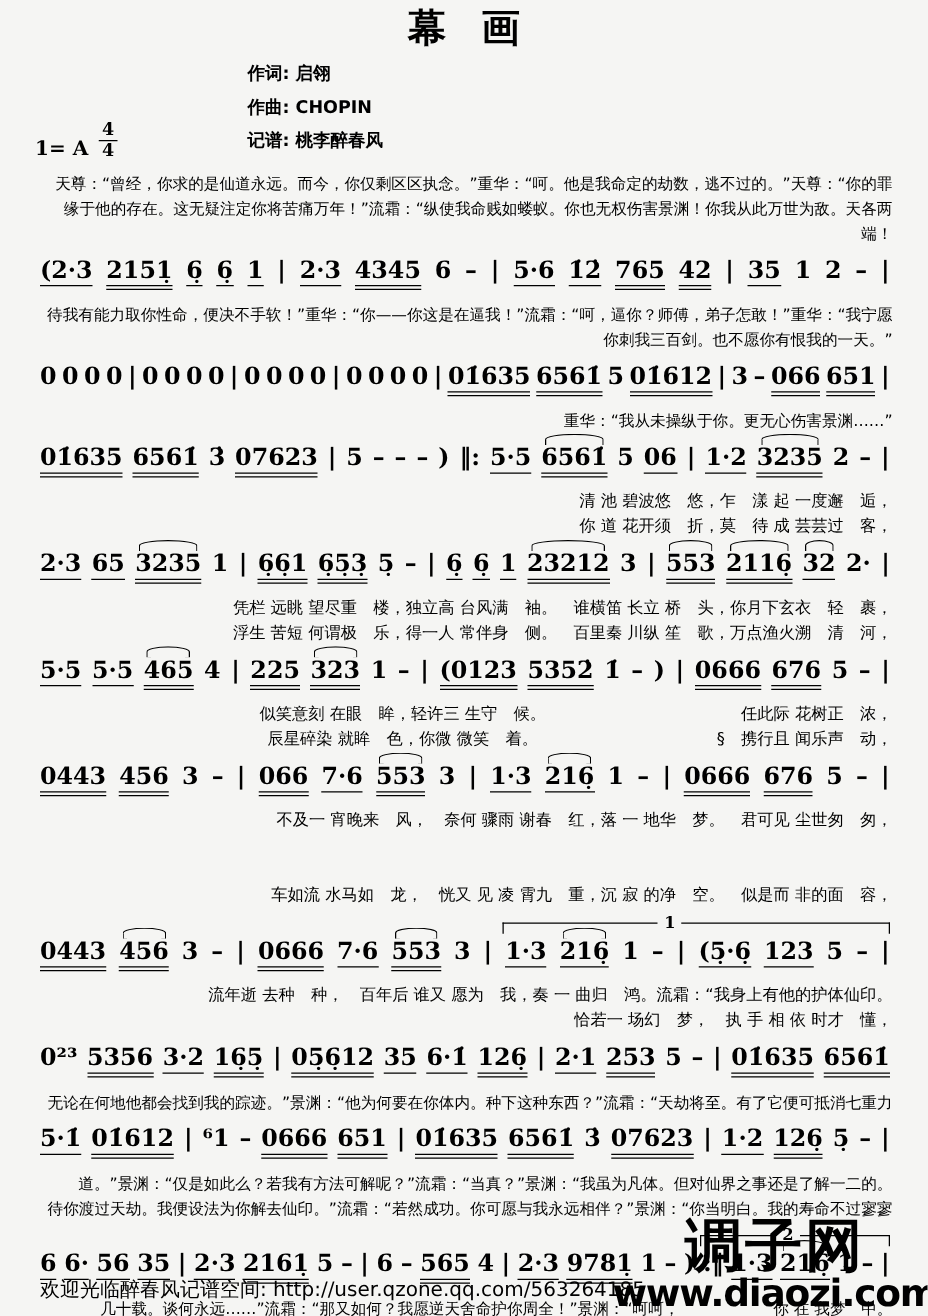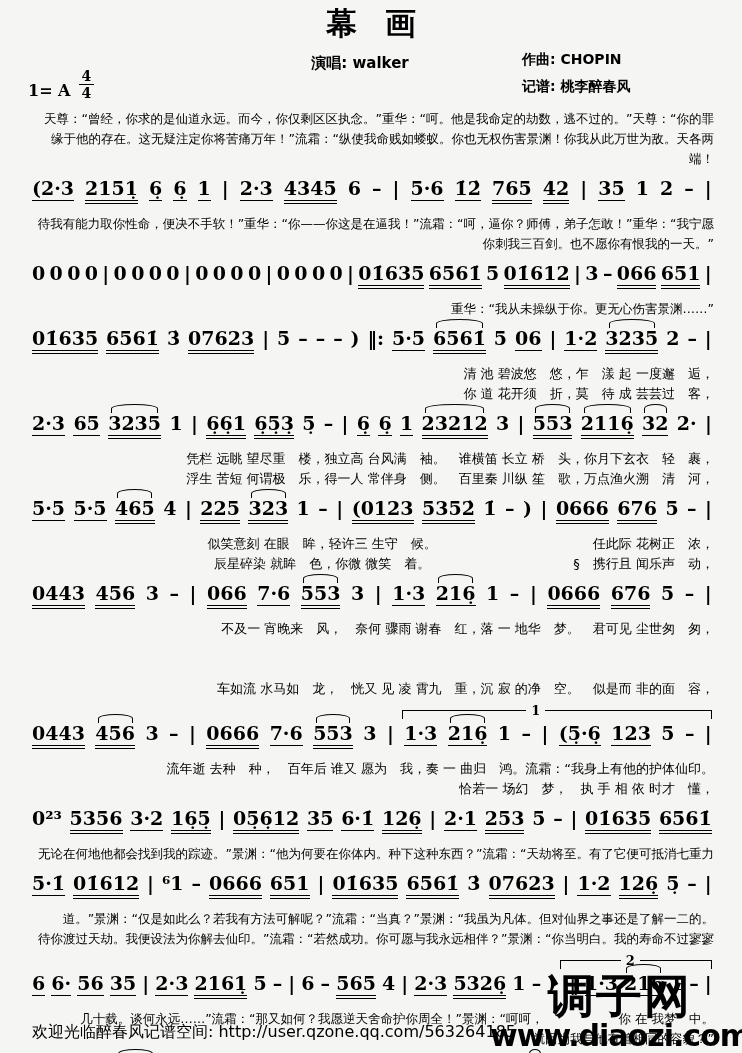--- a/index.html
+++ b/index.html
@@ -58,22 +58,22 @@
 <div class="header">
   <div class="title">幕画</div>
   <div class="meta">
     <div class="keysig">
       <span>1= A</span>
       <span class="ts">
         <span class="tstop">4</span>
         <span class="tsbot">4</span>
       </span>
     </div>
-    <div class="performer">演唱: walker</div>
     <div class="credits">
+      <div>作词: 启翎</div>
       <div>作曲: CHOPIN</div>
       <div>记谱: 桃李醉春风</div>
     </div>
   </div>
 </div>
 
 <div class="score" id="score">
     <div class="system">
       <div class="dlg">天尊：“曾经，你求的是仙道永远。而今，你仅剩区区执念。”重华：“呵。他是我命定的劫数，逃不过的。”天尊：“你的罪</div>
       <div class="dlg">缘于他的存在。这无疑注定你将苦痛万年！”流霜：“纵使我命贱如蝼蚁。你也无权伤害景渊！你我从此万世为敌。天各两端！</div>
@@ -340,21 +340,21 @@
         <span class="tok u2">2161̣</span>
         <span class="tok">5</span>
         <span class="tok">–</span>
         <span class="tok bar">|</span>
         <span class="tok">6</span>
         <span class="tok">–</span>
         <span class="tok u2">565</span>
         <span class="tok">4</span>
         <span class="tok bar">|</span>
         <span class="tok u1">2·3</span>
-        <span class="tok u2">5326̣</span>
+        <span class="tok u2">9781̣</span>
         <span class="tok">1</span>
         <span class="tok">–</span>
         <span class="tok">)</span>
         <span class="tok bar">:‖</span>
         <span class="tok u1">1·3</span>
         <span class="tok u1 arc">216̣</span>
         <span class="tok">1</span>
         <span class="tok">–</span>
         <span class="tok bar">|</span>
       </div>

